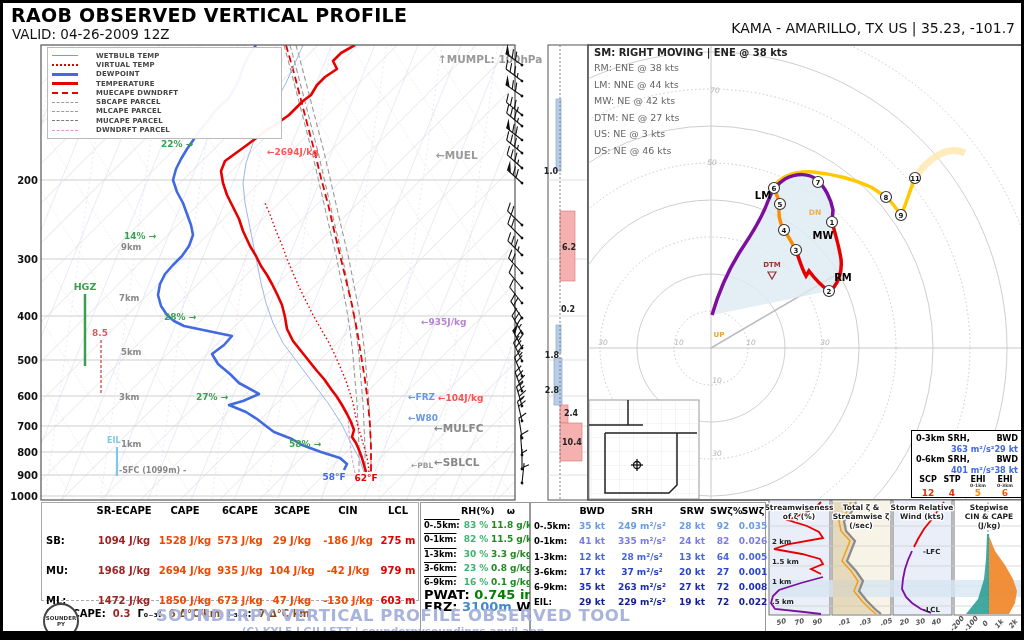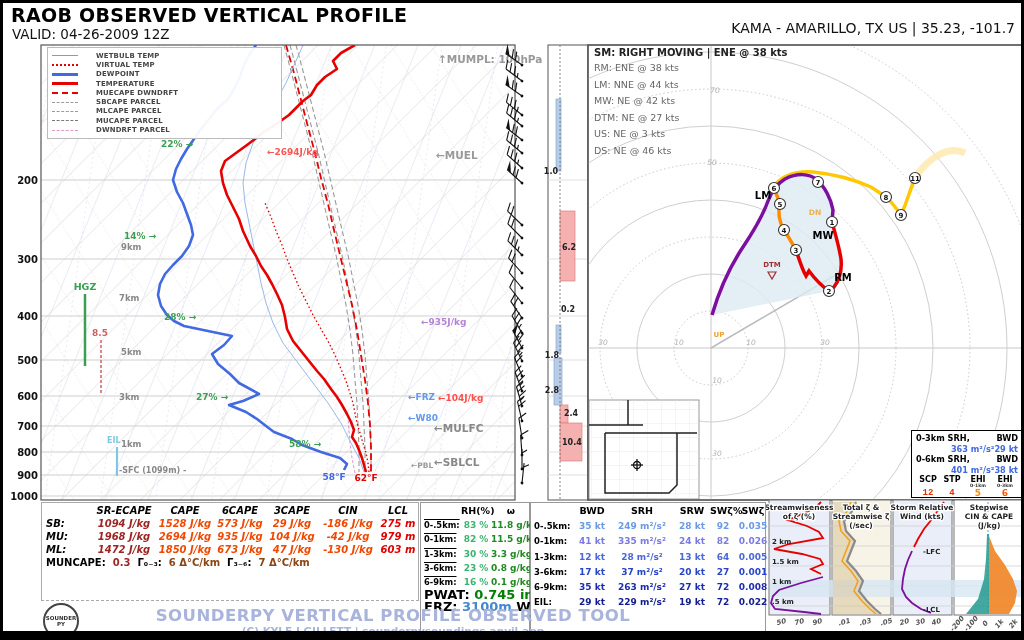--- a/index.html
+++ b/index.html
@@ -32,25 +32,25 @@
   #hodoinfo .hl{font-size:9.5px;color:#666;margin-bottom:5.5px;}
   
   #srhbox{left:908px;top:427px;width:112px;height:68px;background:#fff;border:1.5px solid #000;
           z-index:6;box-sizing:border-box;padding:2px 4px;}
   .srow{display:flex;justify-content:space-between;font-size:8.2px;font-weight:bold;color:#000;line-height:10.5px;}
   .sval{color:#4169e1;justify-content:flex-end;}
   .sgrid{display:grid;grid-template-columns:24px 24px 28px 26px;text-align:center;margin-top:1px;}
   .sgh{font-size:8px;font-weight:bold;color:#000;line-height:8px;}
   .sgs{font-size:4.5px;font-weight:bold;color:#333;line-height:4px;}
   .sgv{font-size:9px;font-weight:bold;line-height:11px;}
-  .iv0,.iv1{color:#e03000;font-family:Liberation Mono, monospace;} .iv2{color:#ff8800;} .iv3{color:#ff5500;}
+  .iv0,.iv1{color:#e03000;} .iv2{color:#ff8800;} .iv3{color:#ff5500;}
   
   #thermo{left:38px;top:499px;width:378px;height:99px;border:1px solid #aaa;border-bottom:1px dashed #aaa;
           background:#fff;box-sizing:border-box;padding:2px 0 0 4px;z-index:4;}
-  .tgrid{display:grid;grid-template-columns:46px 64px 58px 52px 52px 60px 40px;row-gap:2px;font-style:italic;}
+  .tgrid{display:grid;grid-template-columns:46px 64px 58px 52px 52px 60px 40px;row-gap:19px;}
   .th{font-size:10px;font-weight:bold;color:#000;text-align:center;}
   .tl{font-size:10px;font-weight:bold;color:#000;}
   .tv{font-size:10px;font-weight:bold;text-align:center;white-space:nowrap;}
   .c-sre{color:#9e2424;} .c-cape{color:#f04800;} .c-lcl{color:#e00000;}
   .textra{display:flex;margin-top:2px;}
   .tex-left div{font-size:10px;font-weight:bold;color:#000;line-height:12.5px;}
   .tex-left span{color:#7799dd;}
   .tex-right{display:flex;align-items:center;gap:7px;font-size:10px;font-weight:bold;color:#000;}
   .mun{color:#9e2424;} .gam{color:#8b4513;}
   #moist{left:417px;top:499px;width:110px;height:133px;border:1px solid #999;background:#fff;

